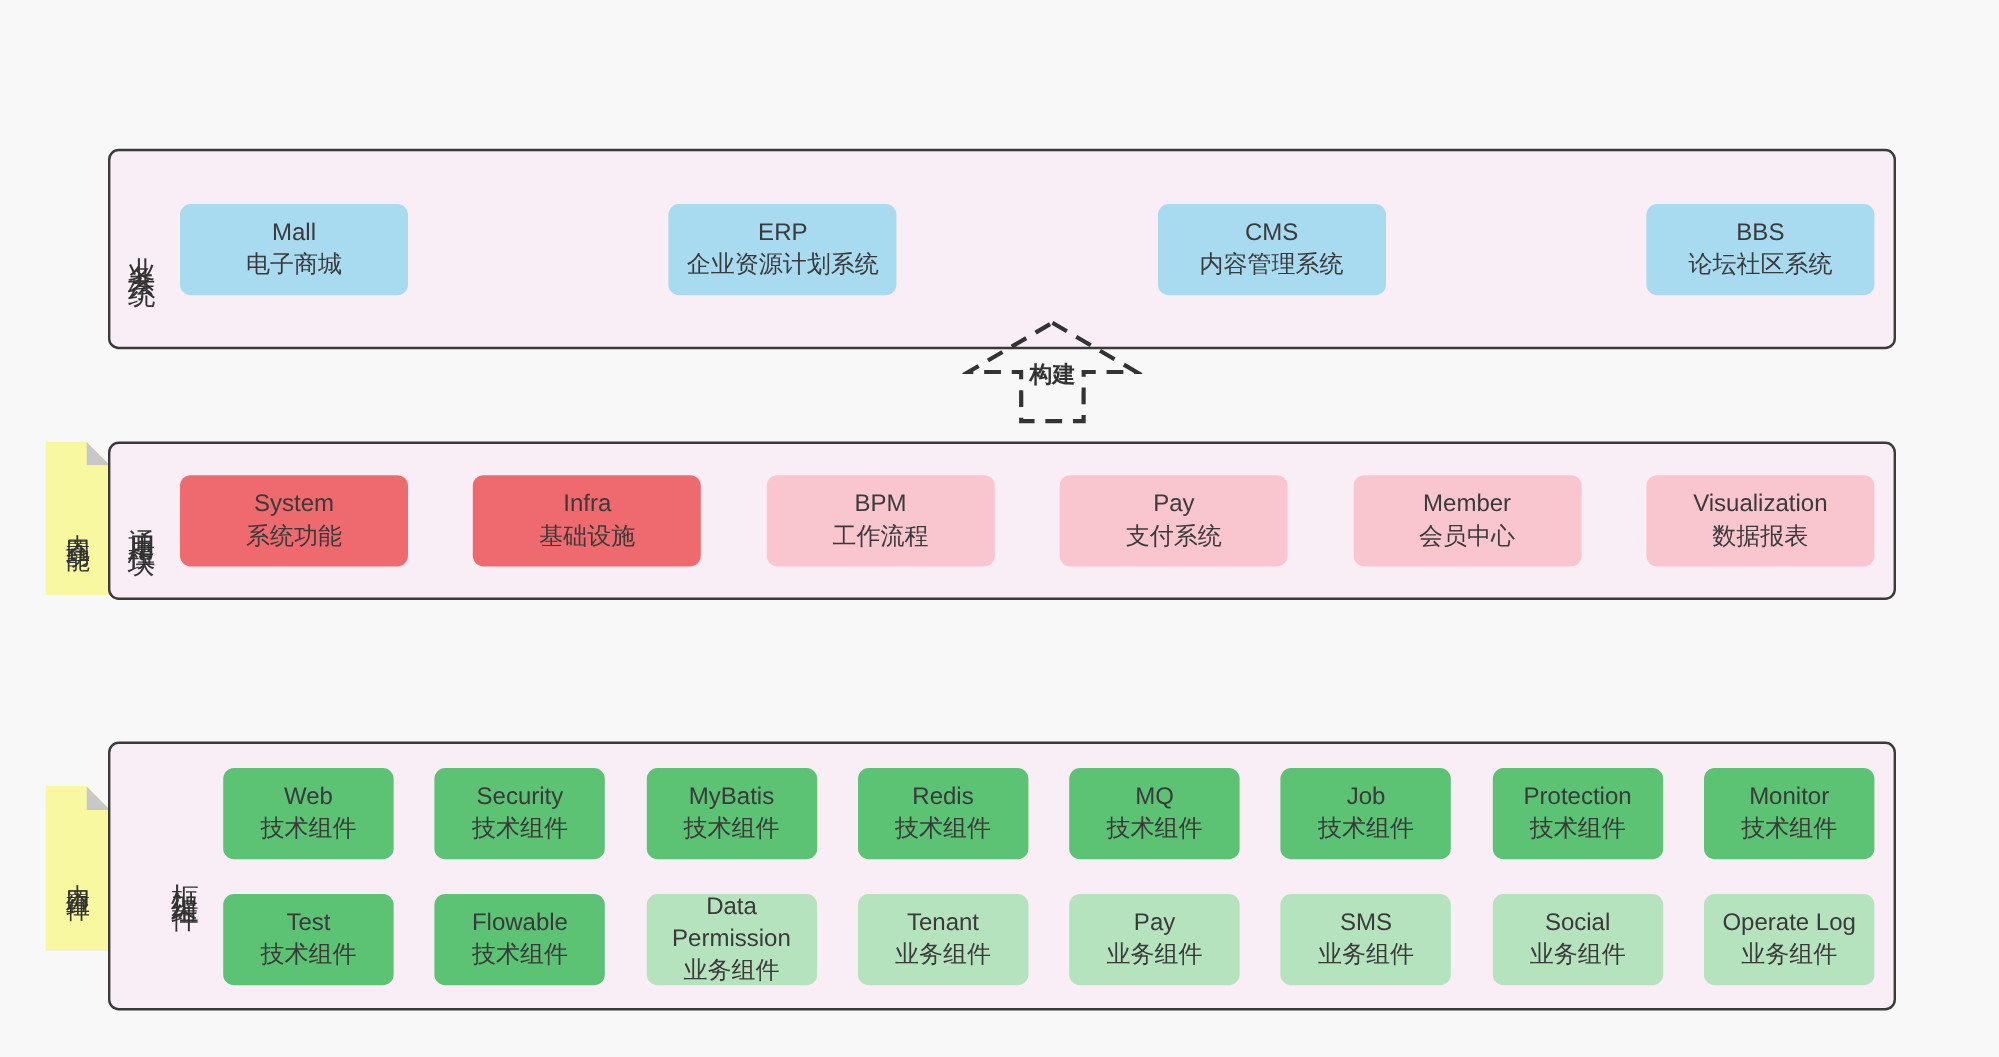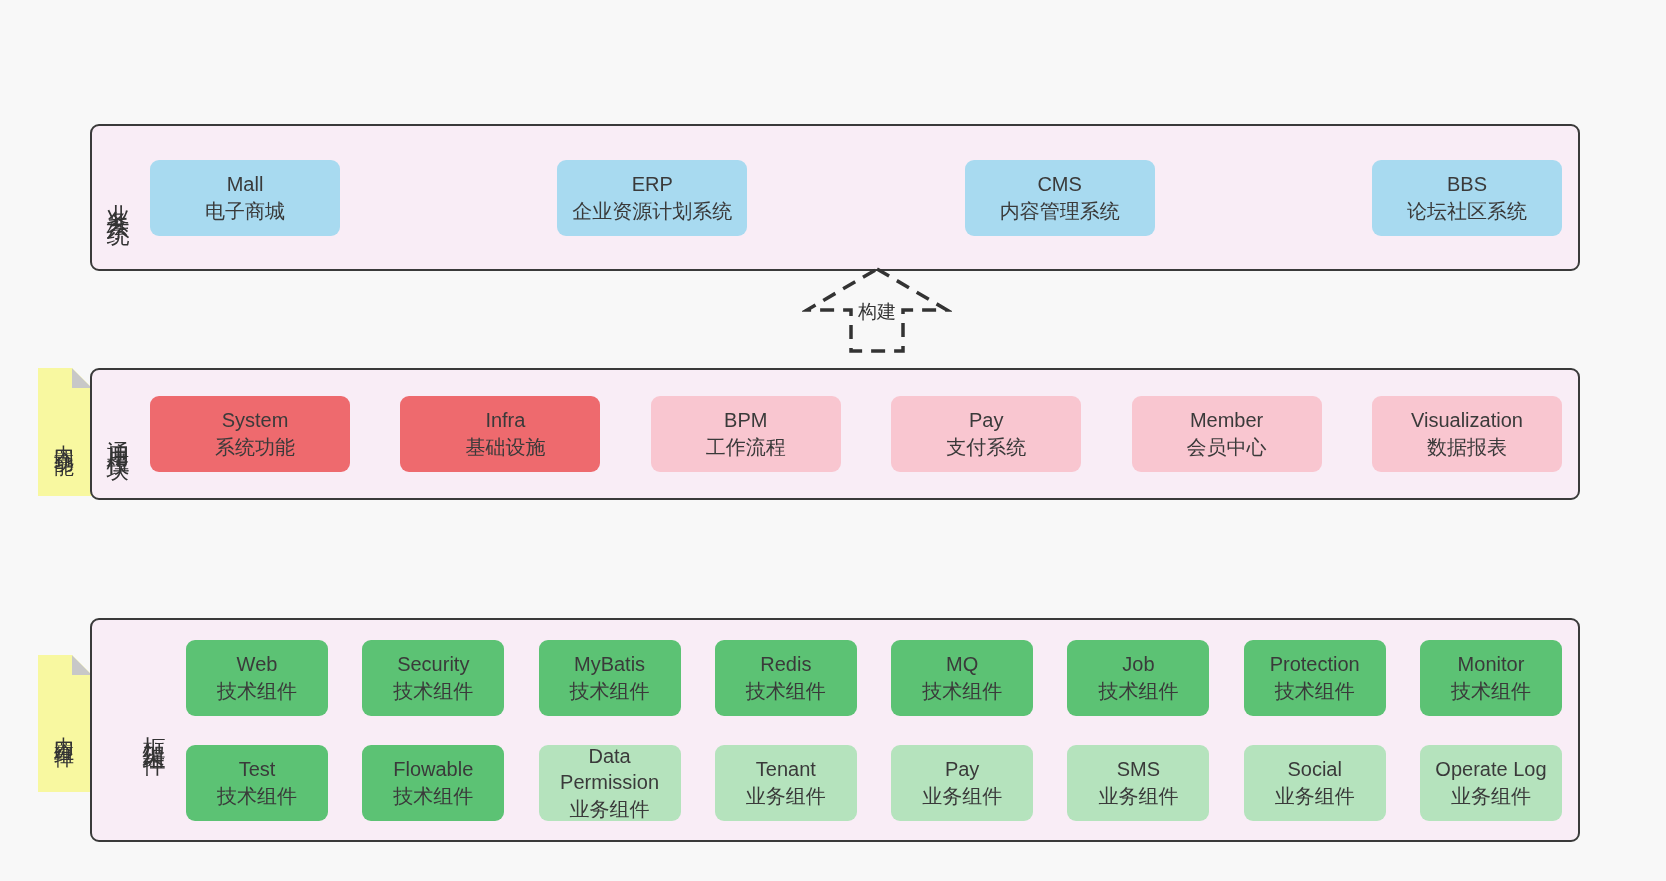--- a/index.html
+++ b/index.html
@@ -45,21 +45,21 @@
 
   
   .band{
     position:absolute;left:90px;width:1490px;z-index:1;
     background:var(--band-bg);
     border:2px solid var(--band-border);
     border-radius:9px;
     box-sizing:border-box;
     display:flex;
   }
-  .band-top{top:124px;height:147px;}
+  .band-top{top:124px;height:167px;}
   .band-mid{top:368px;height:132px;}
   .band-bottom{top:618px;height:224px;padding-left:36px;}
   .band-label-col{width:54px;display:flex;align-items:center;justify-content:center;}
   .band-label{
     writing-mode:vertical-rl;text-orientation:upright;
     font-size:23px;letter-spacing:6px;color:#333;
   }
   .band-boxes{
     flex:1;display:flex;align-items:center;justify-content:space-between;
     padding:0 16px 0 4px;
@@ -73,27 +73,27 @@
   
   .box{
     width:190px;height:76px;border-radius:9px;
     display:flex;flex-direction:column;align-items:center;justify-content:center;
     text-align:center;line-height:1.33;
   }
   .box .en{font-size:20px;}
   .box .zh{font-size:20px;}
   .band-bottom .box{width:142px;}
   .t-blue{background:var(--box-blue);}
-  .t-red{background:var(--box-red);padding-left:10px;}
+  .t-red{background:var(--box-red);}
   .t-pink{background:var(--box-pink);}
   .t-green{background:var(--box-green);}
   .t-green-light{background:var(--box-green-light);}
 
   
-  .arrow{position:absolute;width:150px;height:88px;z-index:2;}
+  .arrow{position:absolute;width:150px;height:88px;z-index:2;font-weight:bold;}
   .arrow svg{position:absolute;inset:0;display:block;}
   .arrow-label{
     position:absolute;left:50%;top:46px;transform:translate(-50%,-50%);
     background:var(--page-bg);padding:2px 5px;font-size:19px;color:#333;
     white-space:nowrap;
   }
   .arrow-build{left:802px;top:266px;}
   .arrow-impl{left:818px;top:513px;}
 </style>
 </head>

